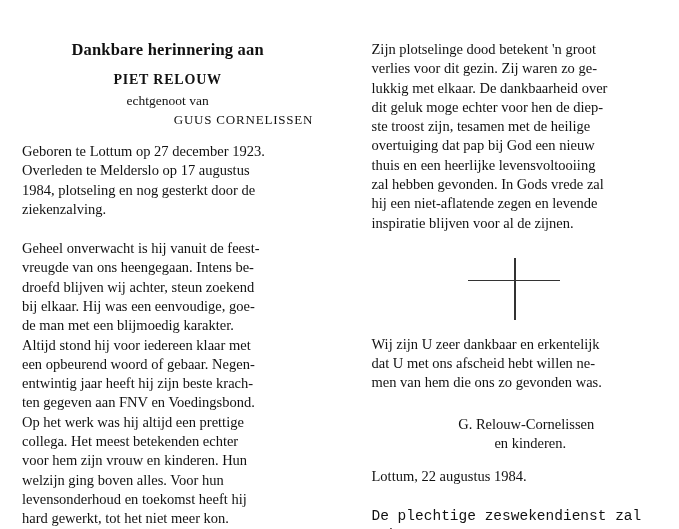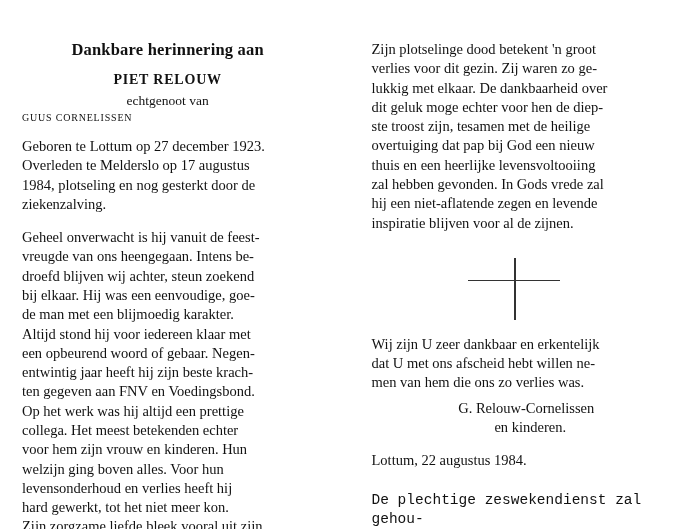--- a/index.html
+++ b/index.html
@@ -52,22 +52,22 @@
     font-size: 14px;
     letter-spacing: 0.8px;
     margin: 0 0 5px 0;
   }
   .spouse-rel {
     text-align: center;
     font-size: 13.5px;
     margin: 0 0 3px 0;
   }
   .spouse-name {
-    text-align: left;
-    font-size: 10px;
+    text-align: right;
+    font-size: 13px;
     letter-spacing: 0.8px;
     margin: 0 0 14px 0;
   }
   .block-lines div {
     font-size: 14.5px;
     line-height: 1.33;
   }
 
   .right-intro div,
   .right-thanks div,
@@ -99,21 +99,21 @@
   }
   .cross .horiz {
     position: absolute;
     left: 0;
     top: 22px;
     width: 92px;
     height: 1.4px;
     background: #333;
   }
   .right-thanks {
-    margin-bottom: 6px;
+    margin-bottom: 22px;
   }
   .signature {
     text-align: center;
     font-size: 14.5px;
     line-height: 1.33;
     margin: 6px 0 14px 0;
     padding-left: 24px;
   }
   .signature div:nth-child(2) {
     padding-left: 8px;
@@ -134,42 +134,42 @@
 <div class="card">
 
   <div class="col col-left">
 
     <div class="heading">Dankbare herinnering aan</div>
 
     <div class="name">PIET RELOUW</div>
     <div class="spouse-rel">echtgenoot van</div>
     <div class="spouse-name">GUUS CORNELISSEN</div>
 
-    <div class="block-lines" style="margin-bottom:14px;">
+    <div class="block-lines" style="margin-bottom:20px;">
       <div>Geboren te Lottum op 27 december 1923.</div>
       <div>Overleden te Melderslo op 17 augustus</div>
       <div>1984, plotseling en nog gesterkt door de</div>
       <div>ziekenzalving.</div>
     </div>
 
     <div class="block-lines">
       <div>Geheel onverwacht is hij vanuit de feest-</div>
       <div>vreugde van ons heengegaan. Intens be-</div>
       <div>droefd blijven wij achter, steun zoekend</div>
       <div>bij elkaar. Hij was een eenvoudige, goe-</div>
       <div>de man met een blijmoedig karakter.</div>
       <div>Altijd stond hij voor iedereen klaar met</div>
       <div>een opbeurend woord of gebaar. Negen-</div>
       <div>entwintig jaar heeft hij zijn beste krach-</div>
       <div>ten gegeven aan FNV en Voedingsbond.</div>
       <div>Op het werk was hij altijd een prettige</div>
       <div>collega. Het meest betekenden echter</div>
       <div>voor hem zijn vrouw en kinderen. Hun</div>
       <div>welzijn ging boven alles. Voor hun</div>
-      <div>levensonderhoud en verlies heeft hij</div>
+      <div>levensonderhoud en toekomst heeft hij</div>
       <div>hard gewerkt, tot het niet meer kon.</div>
       <div>Zijn zorgzame liefde bleek vooral uit zijn</div>
 
     </div>
 
   </div>
 
   <div class="spacer-gutter"></div>
 
   <div class="col col-right">
@@ -190,21 +190,21 @@
     <div class="cross-wrap">
       <div class="cross">
         <div class="vert"></div>
         <div class="horiz"></div>
       </div>
     </div>
 
     <div class="right-thanks">
       <div>Wij zijn U zeer dankbaar en erkentelijk</div>
       <div>dat U met ons afscheid hebt willen ne-</div>
-      <div>men van hem die ons zo verlies was.</div>
+      <div>men van hem die ons zo gevonden was.</div>
     </div>
 
     <div class="signature">
       <div>G. Relouw-Cornelissen</div>
       <div>en kinderen.</div>
     </div>
 
     <div class="place-date">Lottum, 22 augustus 1984.</div>
 
     <div class="right-service">

